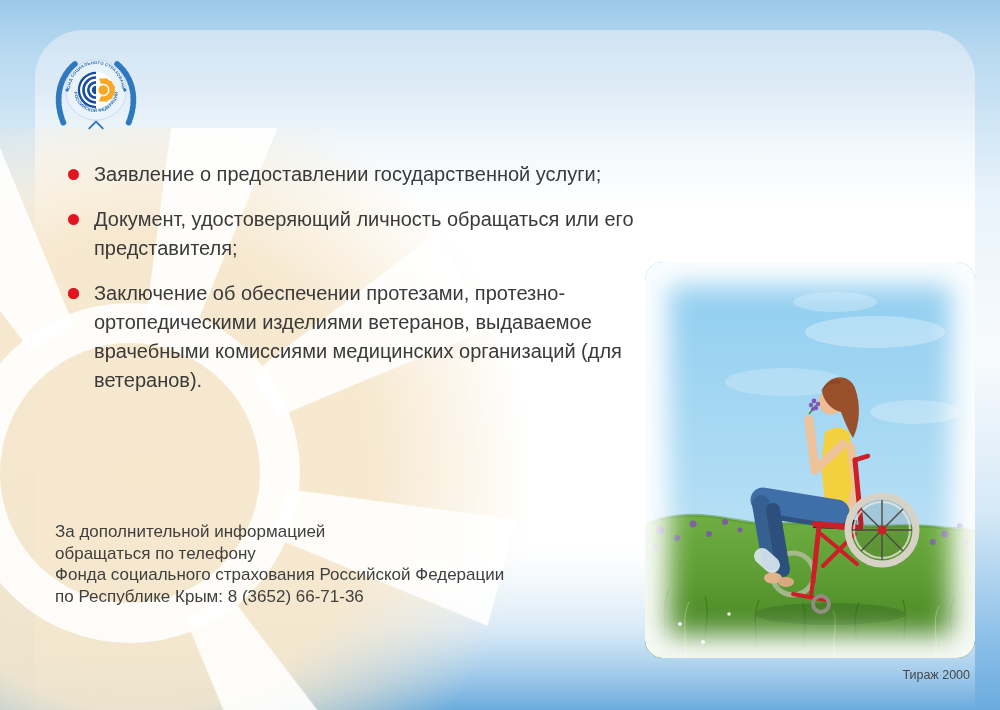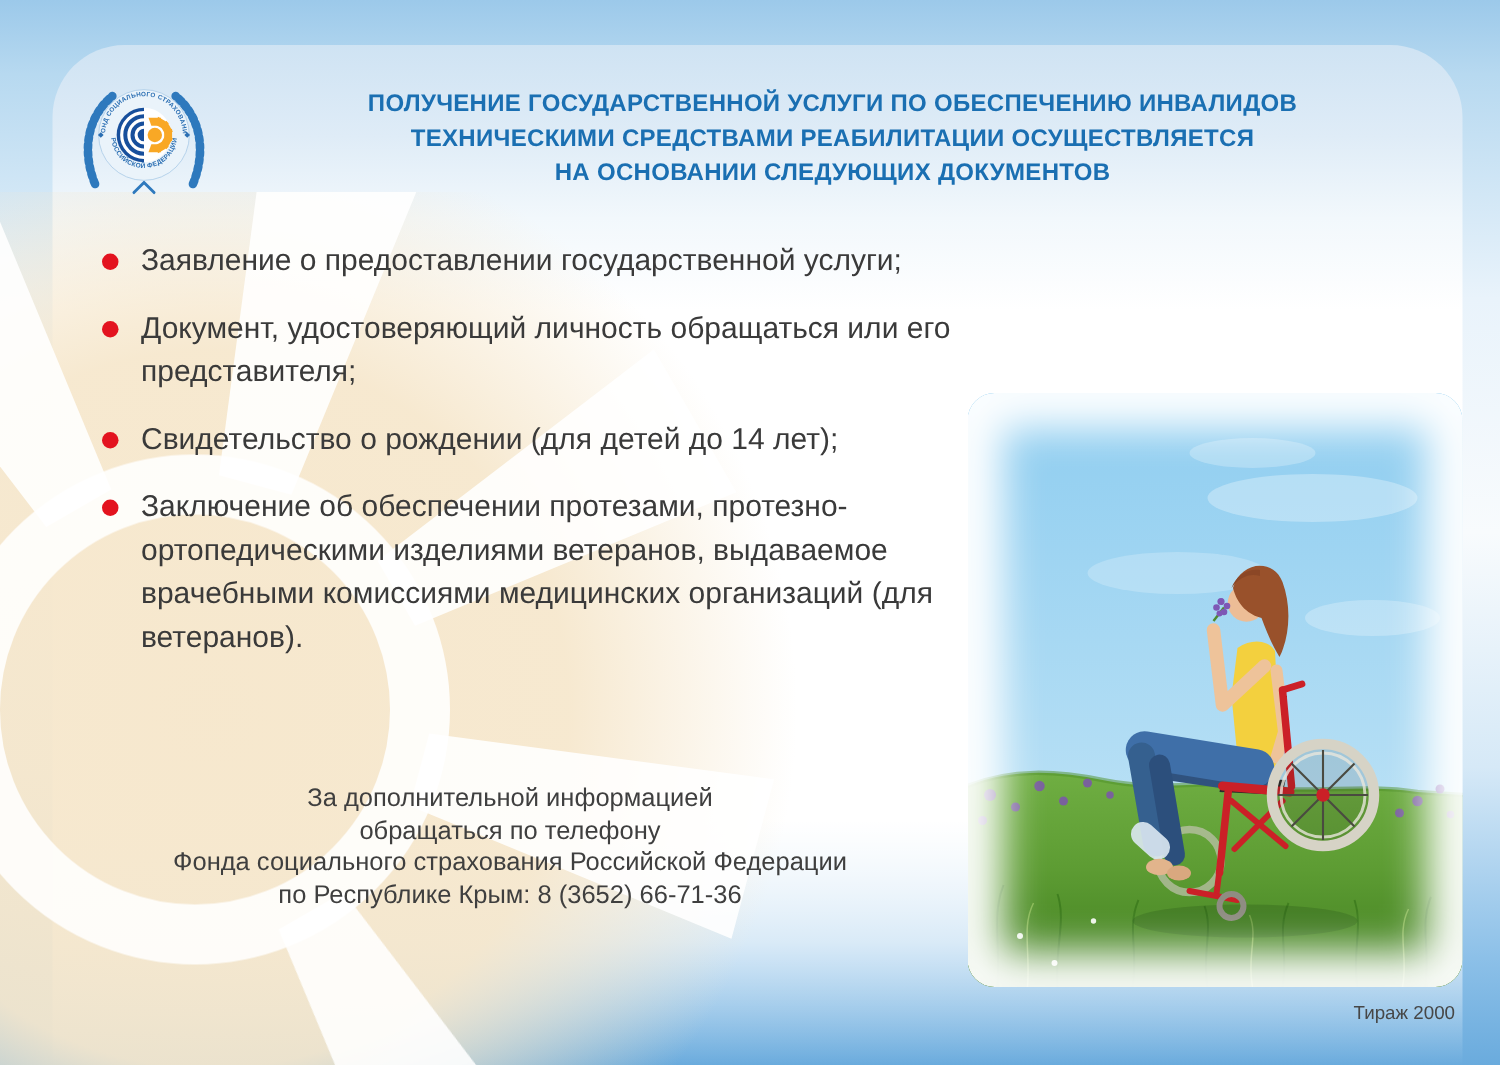--- a/index.html
+++ b/index.html
@@ -28,21 +28,21 @@
     position:relative;padding-left:26px;margin:0 0 16px 0;
     font-size:20px;line-height:29px;color:#3a3a3a;
   }
   .bullets li.w4{max-width:505px;}
   .bullets li.w5{max-width:560px;}
   .dot{position:absolute;left:0;top:9px;width:11px;height:11px;border-radius:50%;background:#e3131f;}
   .photo{position:absolute;left:645px;top:262px;width:330px;height:396px;border-radius:18px;overflow:hidden;}
   .photo svg{display:block;}
   .photo-fade{position:absolute;inset:0;border-radius:18px;box-shadow:inset 0 0 26px 24px rgba(255,255,255,.96);}
   .contact{
-    position:absolute;left:55px;top:521px;width:570px;text-align:center;
+    position:absolute;left:55px;top:521px;width:570px;
     font-size:17px;line-height:21.5px;color:#3f3f3f;
   }
   .contact .link{color:#e2404d;cursor:pointer;}
   .contact .email-label{margin-left:14px;}
   .print-run{position:absolute;right:30px;top:668px;font-size:12.5px;color:#474747;}
 </style>
 </head>
 <body>
 
 <div class="poster">
@@ -97,30 +97,25 @@
             <polygon points="64,47.6 69.5,45.6 69.5,54.4 64,52.4" transform="rotate(-90 57.5 50)"></polygon>
             <polygon points="64,47.6 69.5,45.6 69.5,54.4 64,52.4" transform="rotate(30 57.5 50)"></polygon>
             <polygon points="64,47.6 69.5,45.6 69.5,54.4 64,52.4" transform="rotate(60 57.5 50)"></polygon>
             <polygon points="64,47.6 69.5,45.6 69.5,54.4 64,52.4" transform="rotate(90 57.5 50)"></polygon>
           </g>
         </g>
       </g>
     </svg>
   </div>
 
-  <div class="title">
-    <div>ПОЛУЧЕНИЕ ГОСУДАРСТВЕННОЙ УСЛУГИ ПО ОБЕСПЕЧЕНИЮ ИНВАЛИДОВ</div>
-    <div>ТЕХНИЧЕСКИМИ СРЕДСТВАМИ РЕАБИЛИТАЦИИ ОСУЩЕСТВЛЯЕТСЯ</div>
-    <div>НА ОСНОВАНИИ СЛЕДУЮЩИХ ДОКУМЕНТОВ</div>
-  </div>
 
   <ul class="bullets">
     <li><span class="dot"></span><span>Заявление о предоставлении государственной услуги;</span></li>
     <li><span class="dot"></span><span>Документ, удостоверяющий личность обращаться или его представителя;</span></li>
-    <li><span class="dot"></span><span>Свидетельство о рождении (для детей до 14 лет);</span></li>
+    <li><span class="dot"></span></li>
     <li class="w5"><span class="dot"></span><span>Заключение об обеспечении протезами, протезно-ортопедическими изделиями ветеранов, выдаваемое врачебными комиссиями медицинских организаций (для ветеранов).</span></li>
   </ul>
 
   <div class="photo">
     <svg width="330" height="396" viewBox="0 0 330 396">
       <defs>
         <linearGradient id="skyG" x1="0" y1="0" x2="0" y2="1">
           <stop offset="0" stop-color="#8ecdf0"></stop>
             <stop offset="0.7" stop-color="#b8e0f5"></stop>
             <stop offset="1" stop-color="#d6edf9"></stop>

